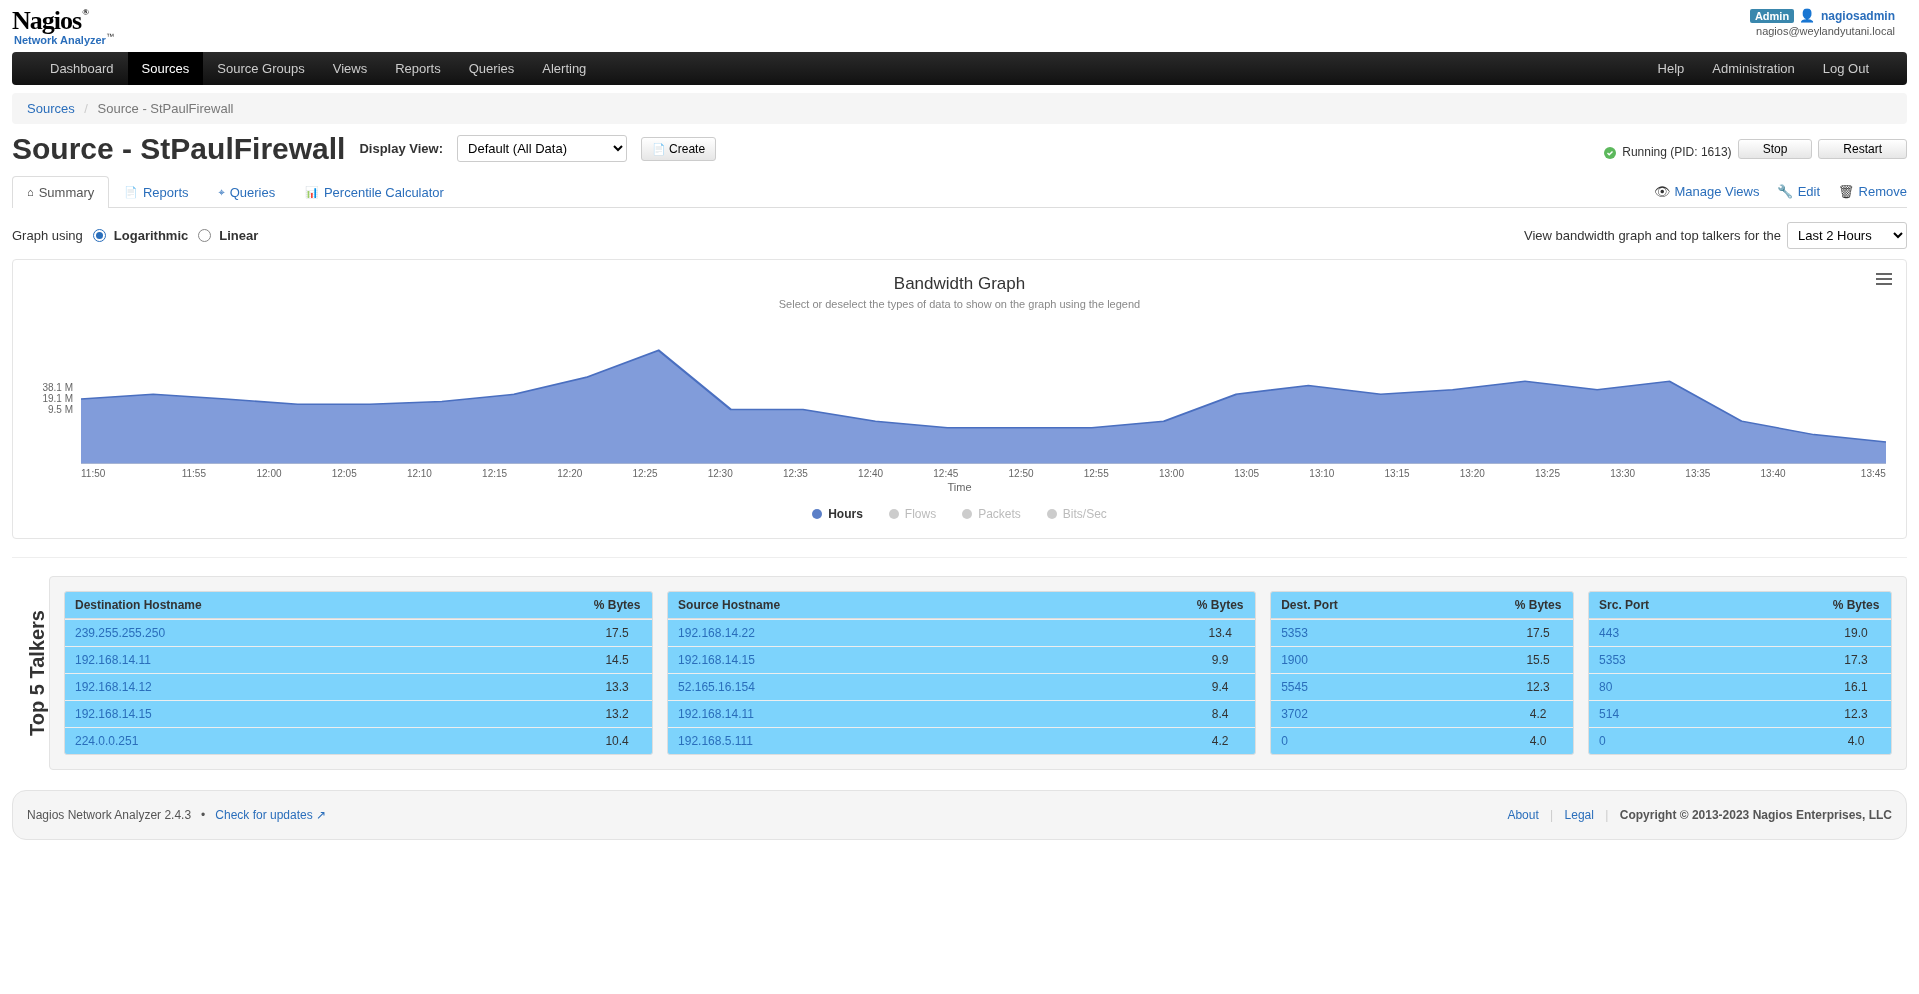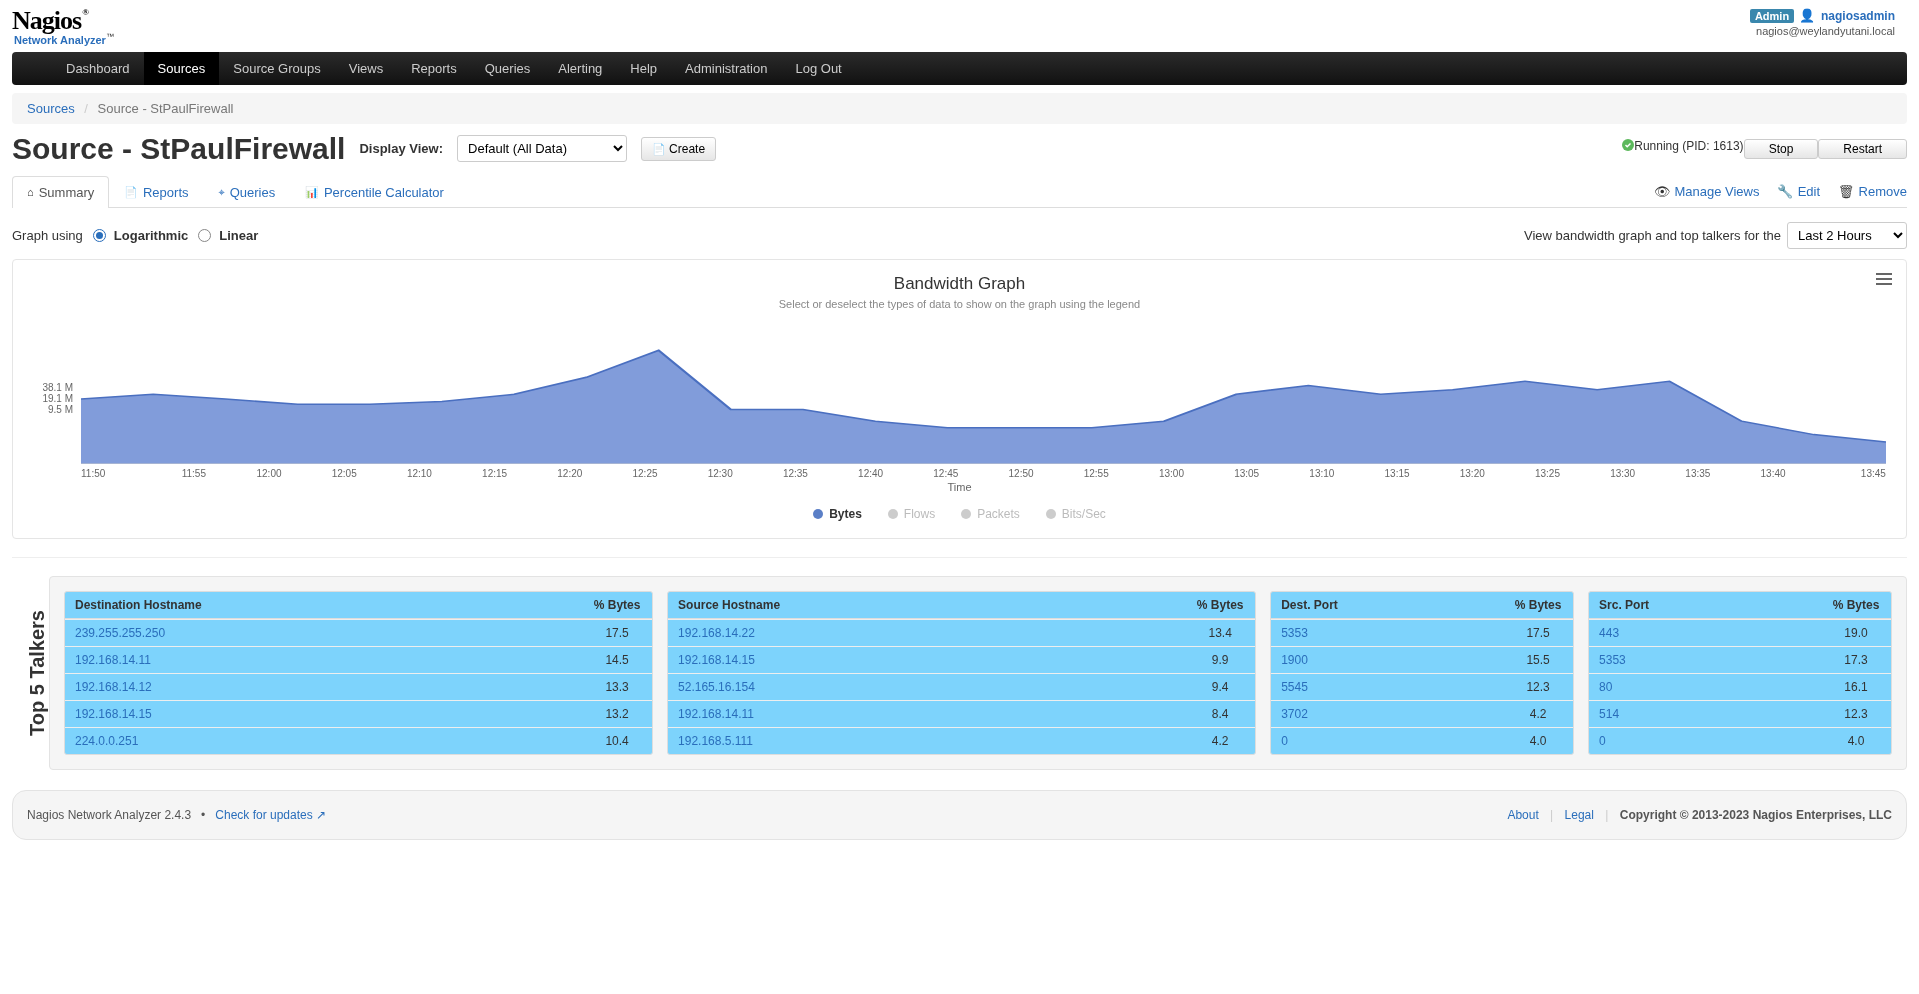--- a/index.html
+++ b/index.html
@@ -12,40 +12,40 @@
 .logo-reg { font-size: 9px; vertical-align: top; margin-left:1px;}
 .logo-sub { font-size: 11px; font-weight: bold; color: #2a6ebb; margin-top: -1px; padding-left:2px;}
 .logo-sub sup{font-size:8px; color:#333; font-weight:normal;}
 .user-block { text-align: right; font-size: 12px; }
 .admin-badge { background: #3a87ad; color: #fff; padding: 1px 5px; border-radius: 2px; font-weight: bold; font-size:11px;}
 .user-icon { font-size: 13px; margin: 0 2px; }
 .user-link { color: #2a6ebb; text-decoration: none; font-weight:bold; }
 .hostname { color: #555; font-size: 11px; display:block; margin-top:2px;}
 
 
-.navbar { background: linear-gradient(#2b2b2b,#111); display: flex; padding: 0 40px; margin: 0 12px; border-radius: 4px; }
+.navbar { background: linear-gradient(#2b2b2b,#111); display: flex; justify-content: space-between; padding: 0 24px; margin: 0 12px; border-radius: 4px; }
 .navbar ul { list-style: none; display: flex; }
 .navbar li { color: #ccc; padding: 9px 14px; font-size: 13px; cursor: pointer; }
 .navbar li.active { background: #000; color: #fff; }
 
 
 .breadcrumb { background: #f5f5f5; border-radius: 4px; margin: 8px 12px; padding: 8px 15px; font-size: 13px; }
 .breadcrumb a { color: #2a6ebb; text-decoration: none; }
 .breadcrumb .sep { color: #ccc; padding: 0 6px; }
 .breadcrumb .current { color: #777; }
 
 
 .title-row { display: flex; align-items: center; justify-content: space-between; padding: 0 12px 10px; flex-wrap:wrap;}
 .title-left { display: flex; align-items: center; gap: 14px; flex-wrap:wrap;}
 .page-title { font-size: 30px; font-weight: bold; }
 .label-text { font-size: 13px; font-weight: bold; }
 select.form { font-size: 13px; padding: 4px 6px; border: 1px solid #ccc; border-radius: 3px; background:#fff; min-width:170px;}
 button.btn { font-size: 12px; padding: 4px 10px; border: 1px solid #ccc; background: linear-gradient(#fff,#e6e6e6); border-radius: 3px; cursor: pointer; }
 button.btn.small{padding:2px 24px;}
-.status-right { display: flex; align-items: flex-start; font-size: 12px; }
+.status-right { display: flex; align-items: flex-end; gap: 6px; font-size: 12px; }
 .status-icon { width: 12px; height: 12px; display:inline-flex; align-items:center; justify-content:center;}
 
 
 .tabs-row { display: flex; justify-content: space-between; border-bottom: 1px solid #ddd; margin: 0 12px; }
 .tabs { display: flex; }
 .tab { padding: 8px 14px; font-size: 13px; color: #2a6ebb; cursor: pointer; display: flex; align-items: center; gap: 5px; border:1px solid transparent; border-bottom:none; margin-bottom:-1px; border-radius:4px 4px 0 0;}
 .tab.active { color: #555; background:#fff; border-color:#ddd;}
 .tab .ticon{font-size:11px;}
 .tab-actions { display: flex; gap: 18px; padding: 8px 0; }
 .tab-actions span { color: #2a6ebb; cursor: pointer; font-size: 13px; display:flex; align-items:center; gap:4px;}
@@ -263,21 +263,21 @@
       <span>13:25</span>
       <span>13:30</span>
       <span>13:35</span>
       <span>13:40</span>
       <span>13:45</span>
     </div>
   <div class="x-axis-title">Time</div>
   <div class="legend" id="legend">
       <div class="legend-item">
         <span class="legend-dot" style="background: rgb(91, 127, 199);"></span>
-        <span style="font-weight: bold;">Bytes</span>
+        <span style="font-weight: bold;">Hours</span>
       </div>
       <div class="legend-item off">
         <span class="legend-dot" style="background: rgb(153, 153, 153);"></span>
         <span>Flows</span>
       </div>
       <div class="legend-item off">
         <span class="legend-dot" style="background: rgb(153, 153, 153);"></span>
         <span>Packets</span>
       </div>
       <div class="legend-item off">

